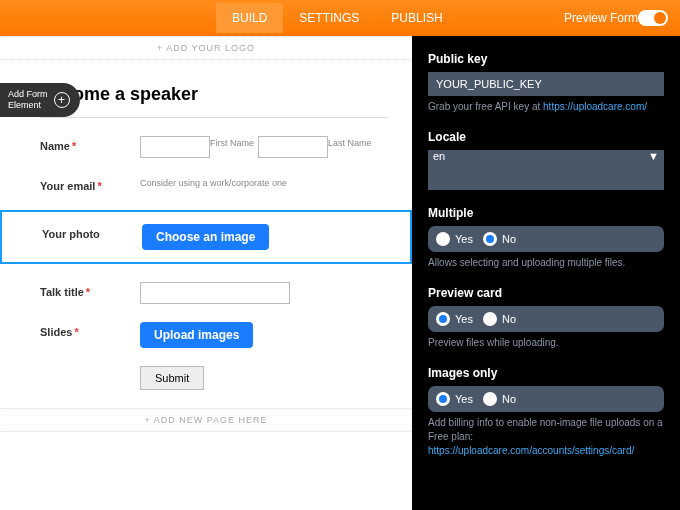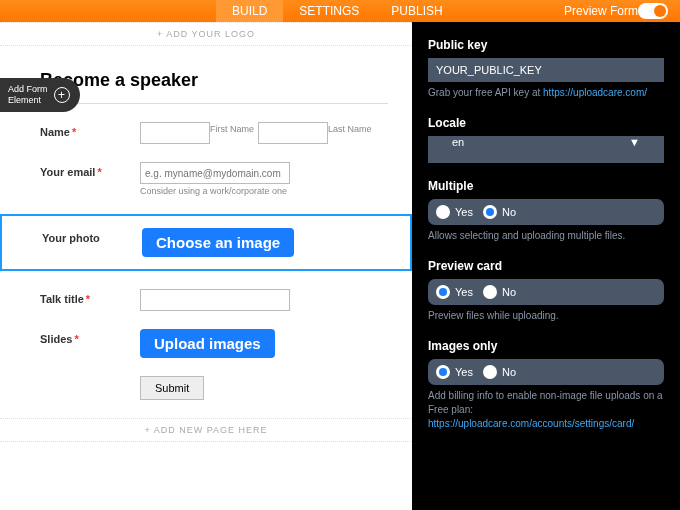--- a/index.html
+++ b/index.html
@@ -1,49 +1,49 @@
 <!DOCTYPE html>
 <html><head>
 <meta charset="utf-8">
 <style>
 *{box-sizing:border-box;margin:0;padding:0;font-family:-apple-system,BlinkMacSystemFont,"Segoe UI",Arial,sans-serif}
 body{width:680px;height:510px;overflow:hidden;display:flex;flex-direction:column}
-.topbar{height:22px;background:linear-gradient(#ff8c1a,#ff7700);display:flex;align-items:center;padding-left:216px;color:#fff;font-size:12px}
+.topbar{height:36px;background:linear-gradient(#ff8c1a,#ff7700);display:flex;align-items:center;padding-left:216px;color:#fff;font-size:12px}
 .tab{padding:0 16px;height:30px;line-height:30px;cursor:pointer}
 .tab.active{background:#ff9933}
 .preview{margin-left:auto;margin-right:12px;display:flex;align-items:center;gap:0}
 .toggle{width:30px;height:16px;background:#fff;border-radius:8px;position:relative}
 .toggle::after{content:"";position:absolute;width:12px;height:12px;background:#ff7700;border-radius:50%;top:2px;right:2px}
 .main{flex:1;display:flex;overflow:hidden}
 .left{width:412px;background:#fff;position:relative;overflow:hidden}
 .right{flex:1;background:#000000;color:#fff;padding:12px 16px;overflow:auto;font-size:11px}
 .dotted{height:24px;display:flex;align-items:center;justify-content:center;font-size:9px;color:#aaa;letter-spacing:1px;border-top:1px dotted #ddd;border-bottom:1px dotted #ddd}
-.addel{position:absolute;top:56px;left:0;background:#333;color:#fff;font-size:9px;padding:6px 10px 6px 8px;border-radius:0 22px 22px 0;display:flex;align-items:center;gap:6px;line-height:1.2}
+.addel{position:absolute;top:47px;left:0;background:#333;color:#fff;font-size:9px;padding:6px 10px 6px 8px;border-radius:0 22px 22px 0;display:flex;align-items:center;gap:6px;line-height:1.2}
 .plus{width:16px;height:16px;border:1px solid #fff;border-radius:50%;display:flex;align-items:center;justify-content:center;font-size:12px}
 .formwrap{padding:24px 24px 0 40px}
 h2{font-size:18px;font-weight:bold;margin-bottom:8px}
 .hr{height:1px;background:#ddd;margin:12px 0 18px}
 .row{display:flex;align-items:flex-start;margin-bottom:18px;font-size:11px}
 .lbl{width:100px;font-weight:bold;color:#333;padding-top:4px}
 .req{color:#e33;margin-left:2px}
 .ctrls{flex:1}
 .inp{border:1px solid #bbb;height:22px;padding:2px 4px;font-size:10px;width:70px}
 .inp.wide{width:150px}
 .sub{font-size:9px;color:#888;margin-top:2px}
 .pair{display:flex;gap:4px}
 .pair>div{display:flex;flex-direction:row}
-.btn{background:#1a7cff;color:#fff;border:none;border-radius:4px;padding:6px 14px;font-size:15px;font-weight:bold;cursor:pointer}
+.btn{background:#1a7cff;color:#fff;border:none;border-radius:4px;padding:6px 14px;font-size:12px;font-weight:bold;cursor:pointer}
 .submit{background:#eee;border:1px solid #bbb;padding:5px 14px;font-size:11px;cursor:pointer}
 .sel{border:2px solid #1a9cff;margin:0 -24px 18px -40px;padding:12px 24px 12px 40px}
 .sel .row{margin-bottom:0}
 .right h4{font-size:12px;font-weight:bold;margin-bottom:6px;margin-top:4px}
 .pkin{background:#4a5768;border:none;color:#fff;padding:6px 8px;width:100%;font-size:11px;margin-bottom:4px}
 .hint{color:#8a95a5;font-size:10px;line-height:1.4;margin-bottom:16px}
 .hint a{color:#3fa9f5;text-decoration:none}
-.sel2{background:#4a5768;width:100%;height:27px;color:#fff;border:none;padding:0 24px;font-size:11px;margin-bottom:4px;position:relative}
+.sel2{background:#4a5768;width:100%;height:40px;color:#fff;border:none;padding:0 5px;font-size:11px;margin-bottom:4px;position:relative}
 .radios{display:flex;gap:10px;background:#4a5768;padding:6px 8px;border-radius:7px;margin-bottom:4px;align-items:center}
 .radio{display:flex;align-items:center;gap:5px;font-size:11px}
 .rb{width:14px;height:14px;border-radius:50%;background:#fff;display:flex;align-items:center;justify-content:center}
 .rb.on::after{content:"";width:8px;height:8px;background:#1a7cff;border-radius:50%}
 </style>
 </head>
 <body>
 
 <div class="topbar">
   <div class="tab active">BUILD</div>
@@ -77,21 +77,20 @@
           <div>
               <input class="inp" style="">
               <div class="sub">Last Name</div>
             </div>
         </div>
       </div>
 
       <div class="row">
         <div class="lbl"><span>Your email</span><span class="req">*</span></div>
         <div class="ctrls">
-          <input class="inp wide" placeholder="e.g. myname@mydomain.com" style="">
           <div class="sub">Consider using a work/corporate one</div>
         </div>
       </div>
 
       <div class="sel">
         <div class="row">
           <div class="lbl">Your photo</div>
           <div class="ctrls"><button class="btn">Choose an image</button></div>
         </div>
       </div>

